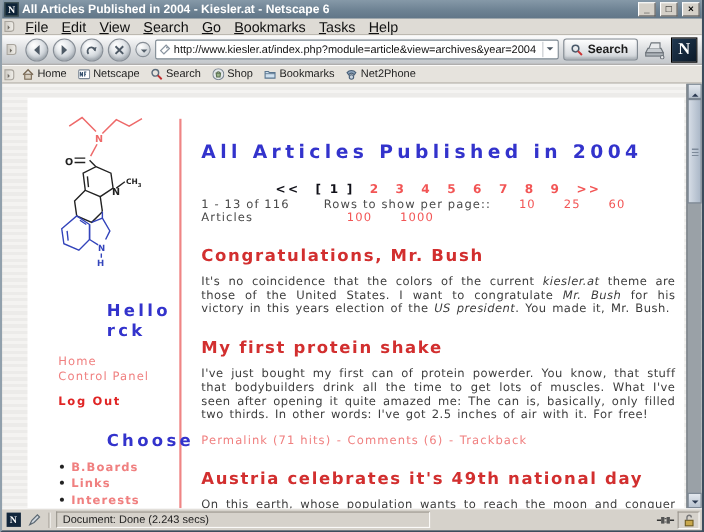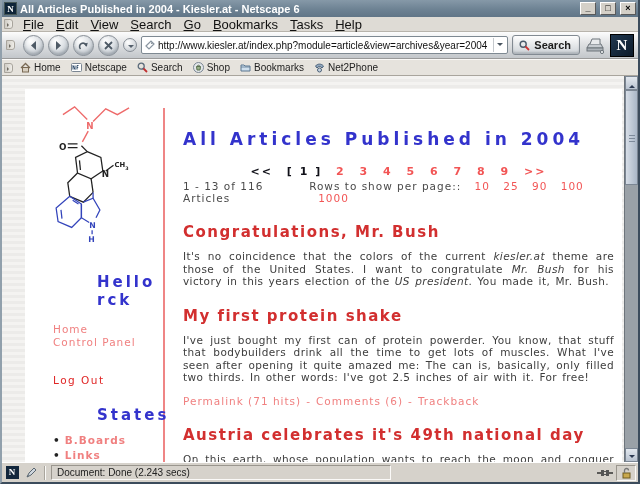--- a/index.html
+++ b/index.html
@@ -61,34 +61,34 @@
   .viewport { flex:1; position:relative; overflow:hidden;
               background:repeating-linear-gradient(180deg,#f4f3f1 0 3px,#ecebe9 3px 6px); }
   .page { position:absolute; left:23px; right:16px; top:13px; bottom:0; background:#fff; }
   .divider { position:absolute; left:138px; top:19px; bottom:0; width:2px; background:#ef8585; }
 
   .sidebar { position:absolute; left:0; top:0; width:138px; font-family:"DejaVu Sans",sans-serif; }
   .molecule { margin:12px 0 0 28px; }
   .side-nav { margin:26px 0 0 28px; font-size:10.5px; }
   .side-head { color:#3333cc; font-weight:bold; letter-spacing:3px; font-size:15px;margin-left:44px; }
   .side-link { color:#f08080; letter-spacing:1px; line-height:13px; display:block; }
-  .logout { color:#e02525; font-weight:normal; letter-spacing:1.5px; margin-top:25px; display:block; }
+  .logout { color:#e02525; font-weight:bold; letter-spacing:1.5px; margin-top:10px; display:block; }
   .choose-list { list-style:none; margin-top:9px; }
   .choose-list li { line-height:15px;font-weight:bold; }
   .choose-list li::before { content:"•"; color:#222; margin-right:5px; }
   .choose-list a { color:#f08080; letter-spacing:1px; }
   .mt14 { margin-top:14px; } .mt20 { margin-top:20px; }
 
   .content { margin-left:158px; padding:40px 8px 0 0; font-family:"DejaVu Sans",sans-serif; }
   .page-heading { color:#3333cc; font-size:17px; font-weight:bold; letter-spacing:4px; }
   .pag1 { text-align:center; margin-top:16px; font-size:11px; font-weight:bold; letter-spacing:2px; color:#44506a; }
   .pag1 .cur { color:#101018; margin:0 4px; }
   .pag1 .pnum { color:#f25555; margin:0 4px; }
   .pag2 { display:flex; justify-content:space-between; font-size:10.5px; color:#4a4a4a; letter-spacing:1px; margin-top:2px; }
-  .rows-opt { color:#f25555; margin-left:9px; }
+  .rows-opt { color:#f25555; margin-left:21px; }
 
   .article { margin-top:19px; }
   .article-title { color:#d22f2f; font-size:15px; font-weight:bold; letter-spacing:1.5px; }
   .article-body { margin-top:9px; font-size:10.5px; line-height:12.5px; color:#3d3d3d;
                   text-align:justify; letter-spacing:0.4px; word-spacing:1.5px; }
   .article-body em { font-style:italic; }
   .article-links { margin-top:11px; font-size:10.5px; color:#f08080; letter-spacing:1px; }
   .article-links a { color:#f08080; }
   .article-links .sep { margin:0 5px; }
 
@@ -270,21 +270,21 @@
           </g>
           <text x="37" y="131" font-size="8" font-weight="bold" fill="#3344bb" font-family="DejaVu Sans">N</text>
           <text x="36" y="145" font-size="8" font-weight="bold" fill="#3344bb" font-family="DejaVu Sans">H</text>
         </svg>
 
         <div class="side-nav">
           <div class="side-head">Hello rck</div>
           <a class="side-link mt14">Home</a>
           <a class="side-link">Control Panel</a>
           <a class="logout">Log Out</a>
-          <div class="side-head mt20">States</div>
+          <div class="side-head mt20">Choose</div>
           <ul class="choose-list">
             <li><a>B.Boards</a></li>
             <li><a>Links</a></li>
             <li><a>Interests</a></li>
             <li><a>Photos</a></li>
           </ul>
 
         </div>
       </div>
 
@@ -304,21 +304,21 @@
           <a class="pnum">9</a>
           <a class="pnum">&gt;&gt;</a>
         </div>
 
         <div class="pag2">
           <span>1 - 13 of 116 Articles</span>
           <span>
             <span>Rows to show per page::</span>
             <a class="rows-opt">10</a>
             <a class="rows-opt">25</a>
-            <a class="rows-opt">90</a>
+            <a class="rows-opt">60</a>
             <a class="rows-opt">100</a>
             <a class="rows-opt">1000</a>
           </span>
         </div>
 
         <div class="article">
           <div class="article-title">Congratulations, Mr. Bush</div>
           <p class="article-body"><span>It's no coincidence that the colors of the current </span><em>kiesler.at</em><span> theme are those of the United States. I want to congratulate </span><em>Mr. Bush</em><span> for his victory in this years election of the </span><em>US president</em><span>. You made it, Mr. Bush.</span></p>
         </div>
 

